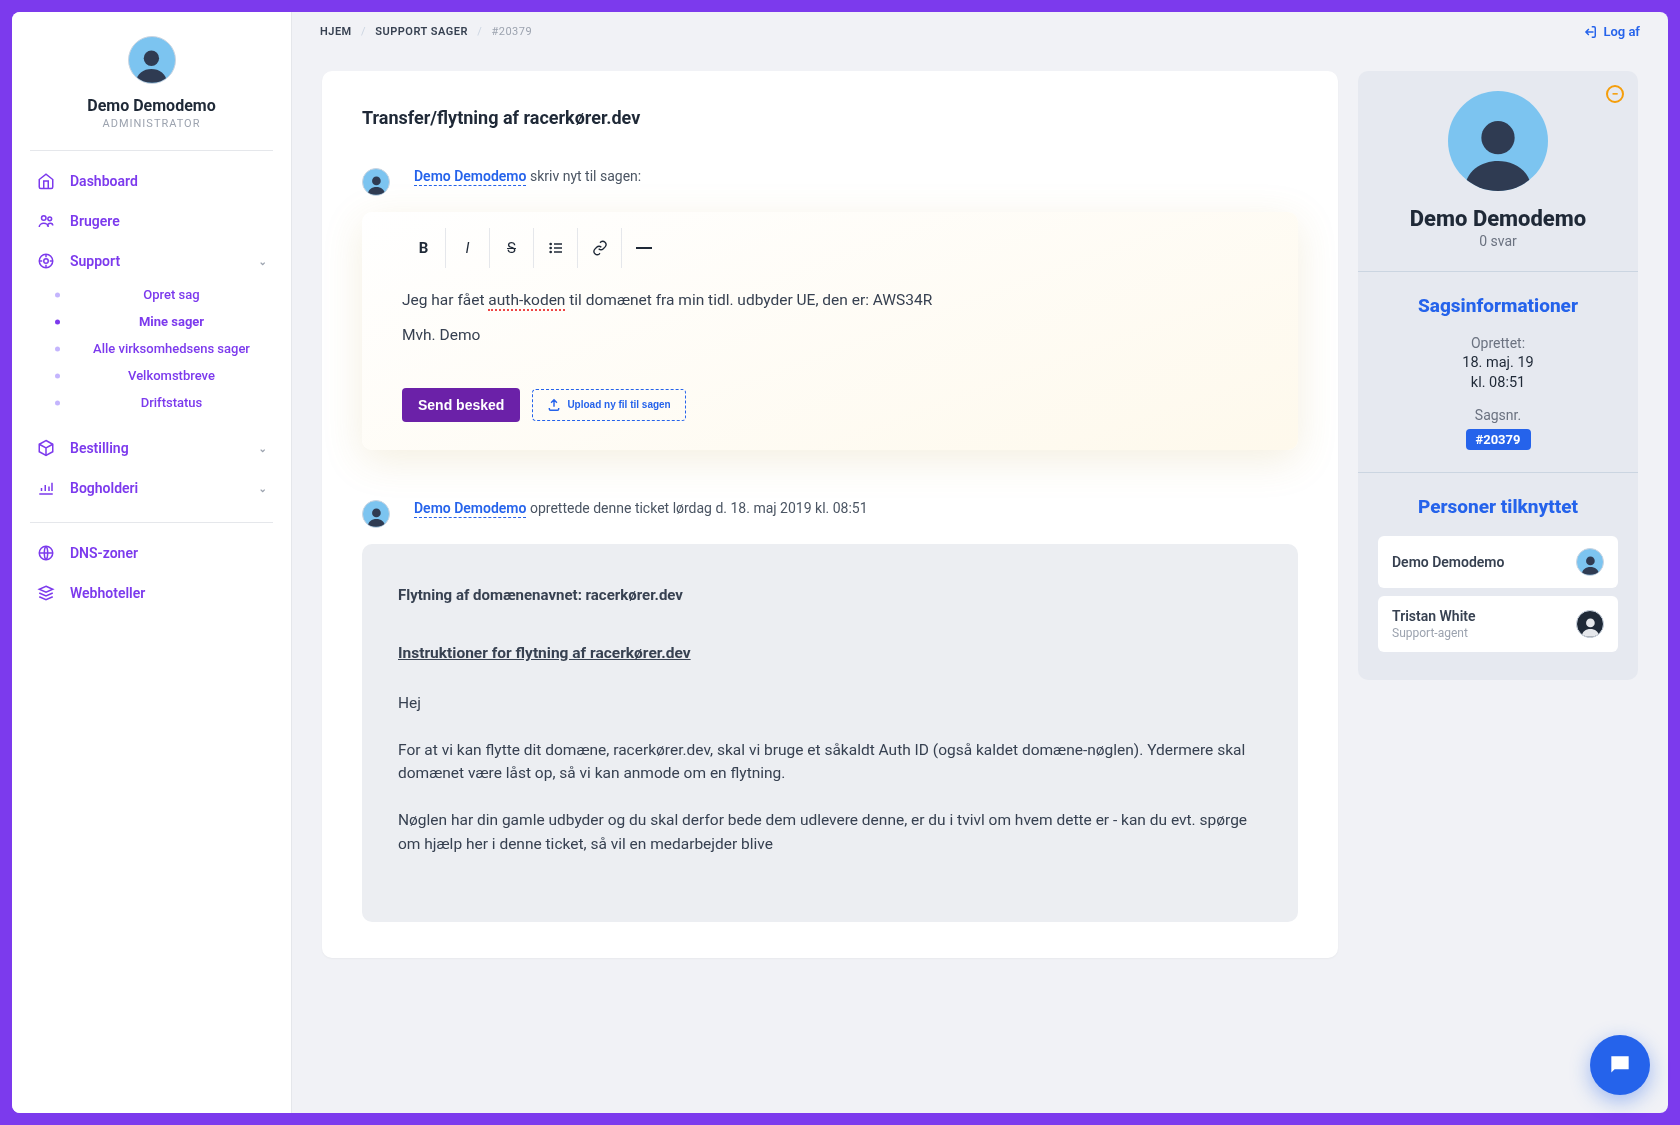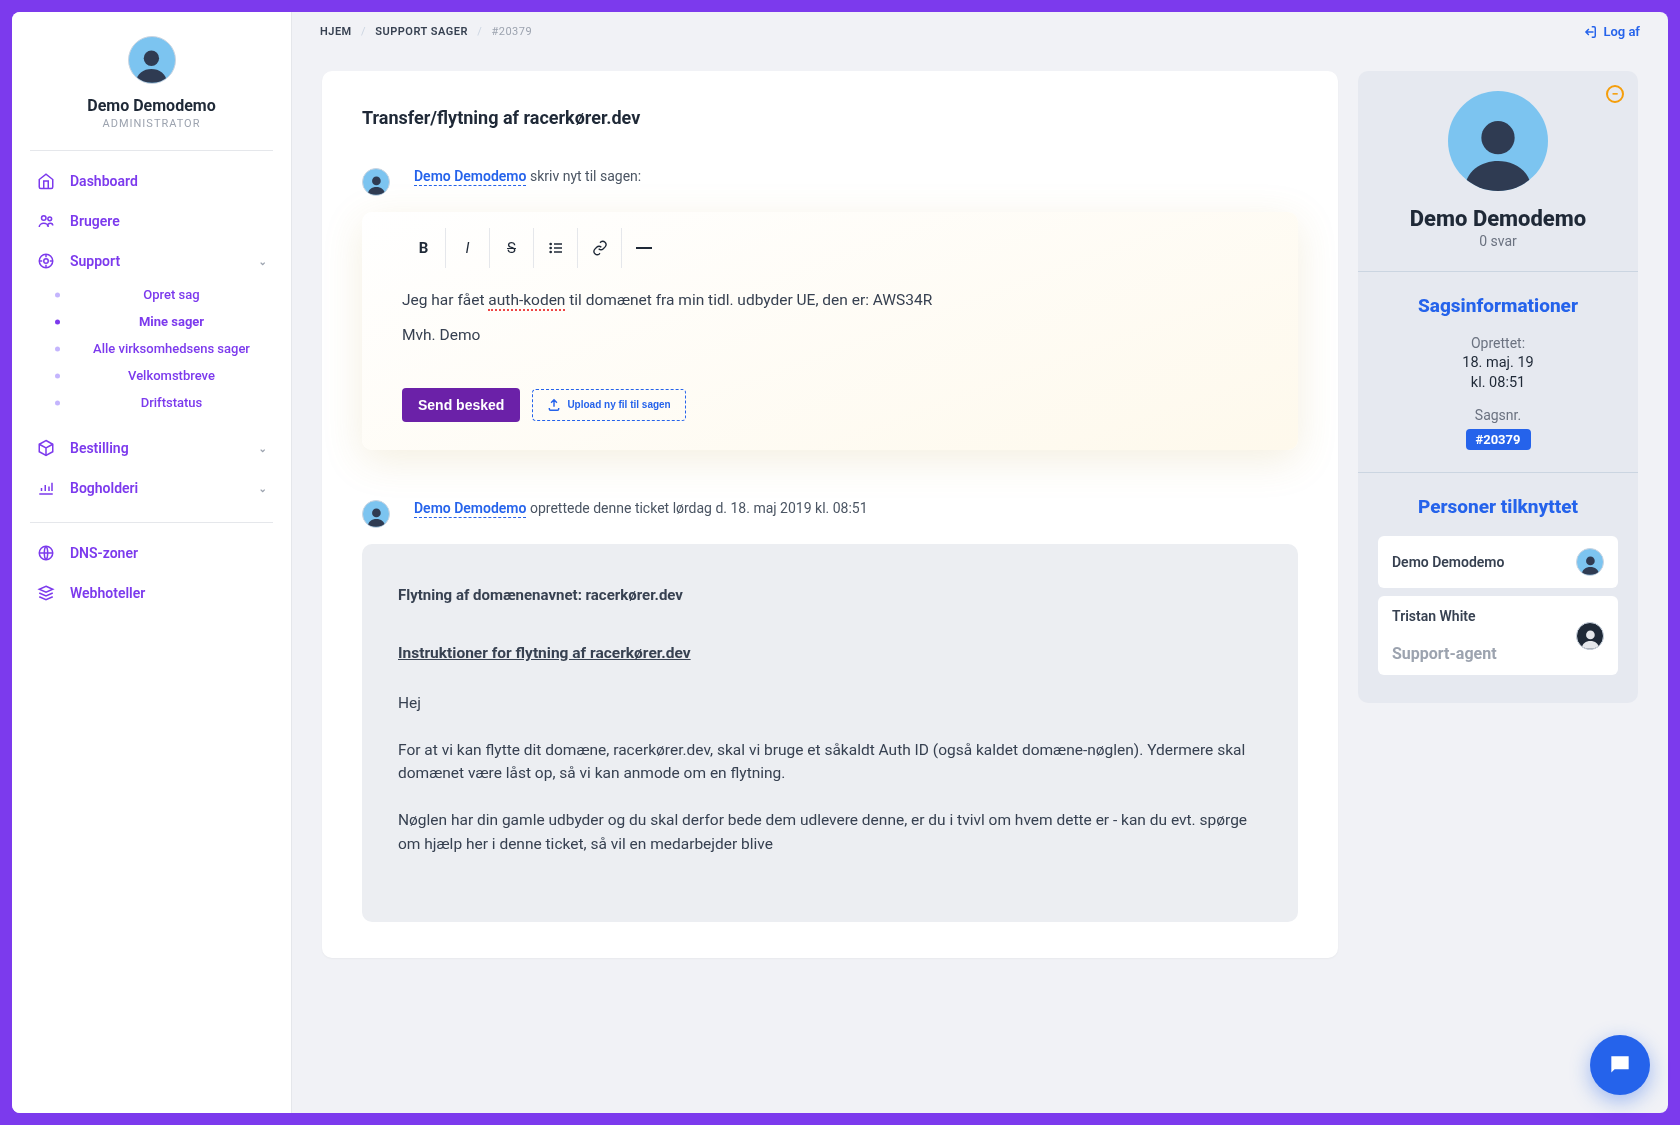--- a/index.html
+++ b/index.html
@@ -129,21 +129,21 @@
 .side-name { font-size: 22px; font-weight: 800; color: #1f2937; margin-top: 12px; }
 .side-replies { color: #6b7280; font-size: 14px; margin-top: 2px; }
 .side-hr { border: none; border-top: 1px solid #cbd5e1; margin: 22px -20px; }
 .side-h { color: #2563EB; font-weight: 800; font-size: 19px; text-align: center; margin-bottom: 18px; }
 .info-row { text-align: center; margin-bottom: 16px; }
 .info-label { color: #6b7280; font-size: 14px; }
 .info-value { color: #1f2937; font-size: 14.5px; margin-top: 3px; }
 .badge { display: inline-block; background: #2563EB; color: #fff; font-weight: 700; font-size: 13px; padding: 3px 10px; border-radius: 4px; }
 .person-row { background: #fff; border-radius: 6px; padding: 12px 14px; display: flex; align-items: center; justify-content: space-between; margin-bottom: 8px; }
 .person-name { font-weight: 600; color: #374151; font-size: 14px; }
-.person-role { font-size: 16px; color: #9CA3AF; margin-top: 20px; font-weight: bold; }
+.person-role { font-size: 12px; color: #9CA3AF; margin-top: 2px; }
 .avatar.dark { background: #1f2937; }
 
 .chat-fab {
   position: fixed; bottom: 30px; right: 30px;
   width: 60px; height: 60px; border-radius: 50%;
   background: #2563EB; display: flex; align-items: center; justify-content: center;
   box-shadow: 0 6px 20px rgba(37,99,235,0.4); cursor: pointer;
 }
 </style>
 </head>

